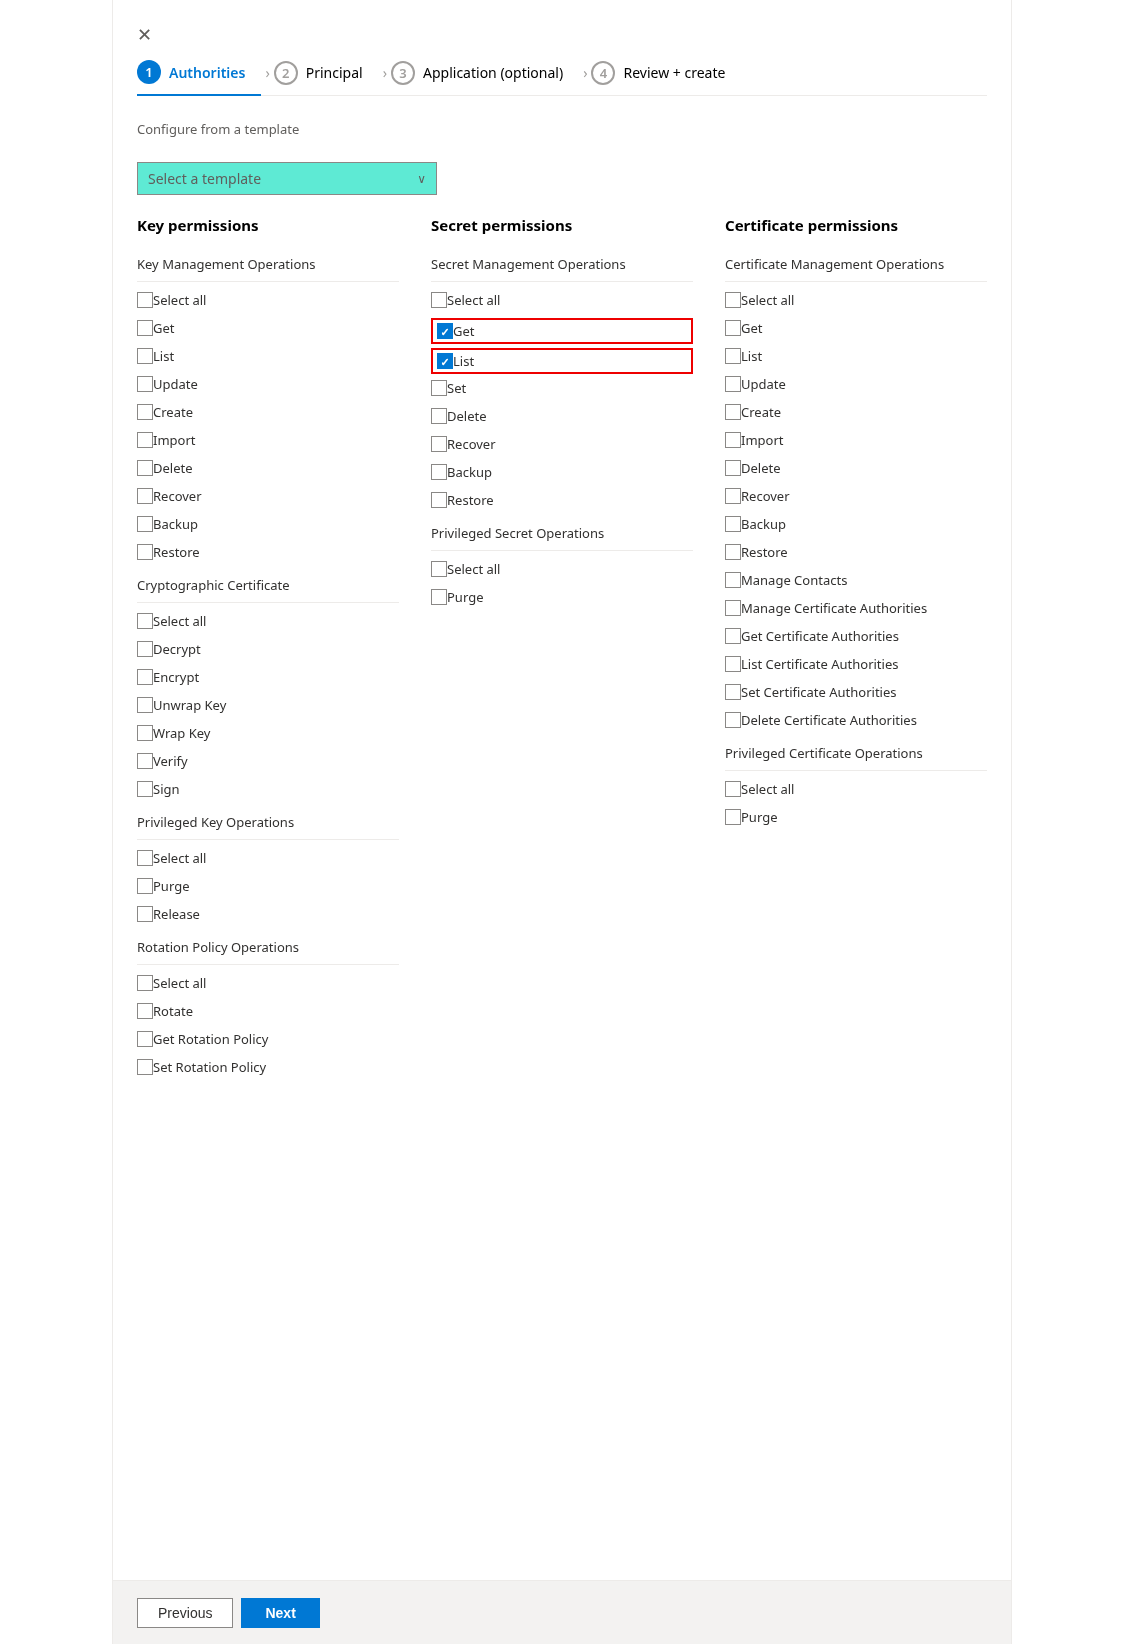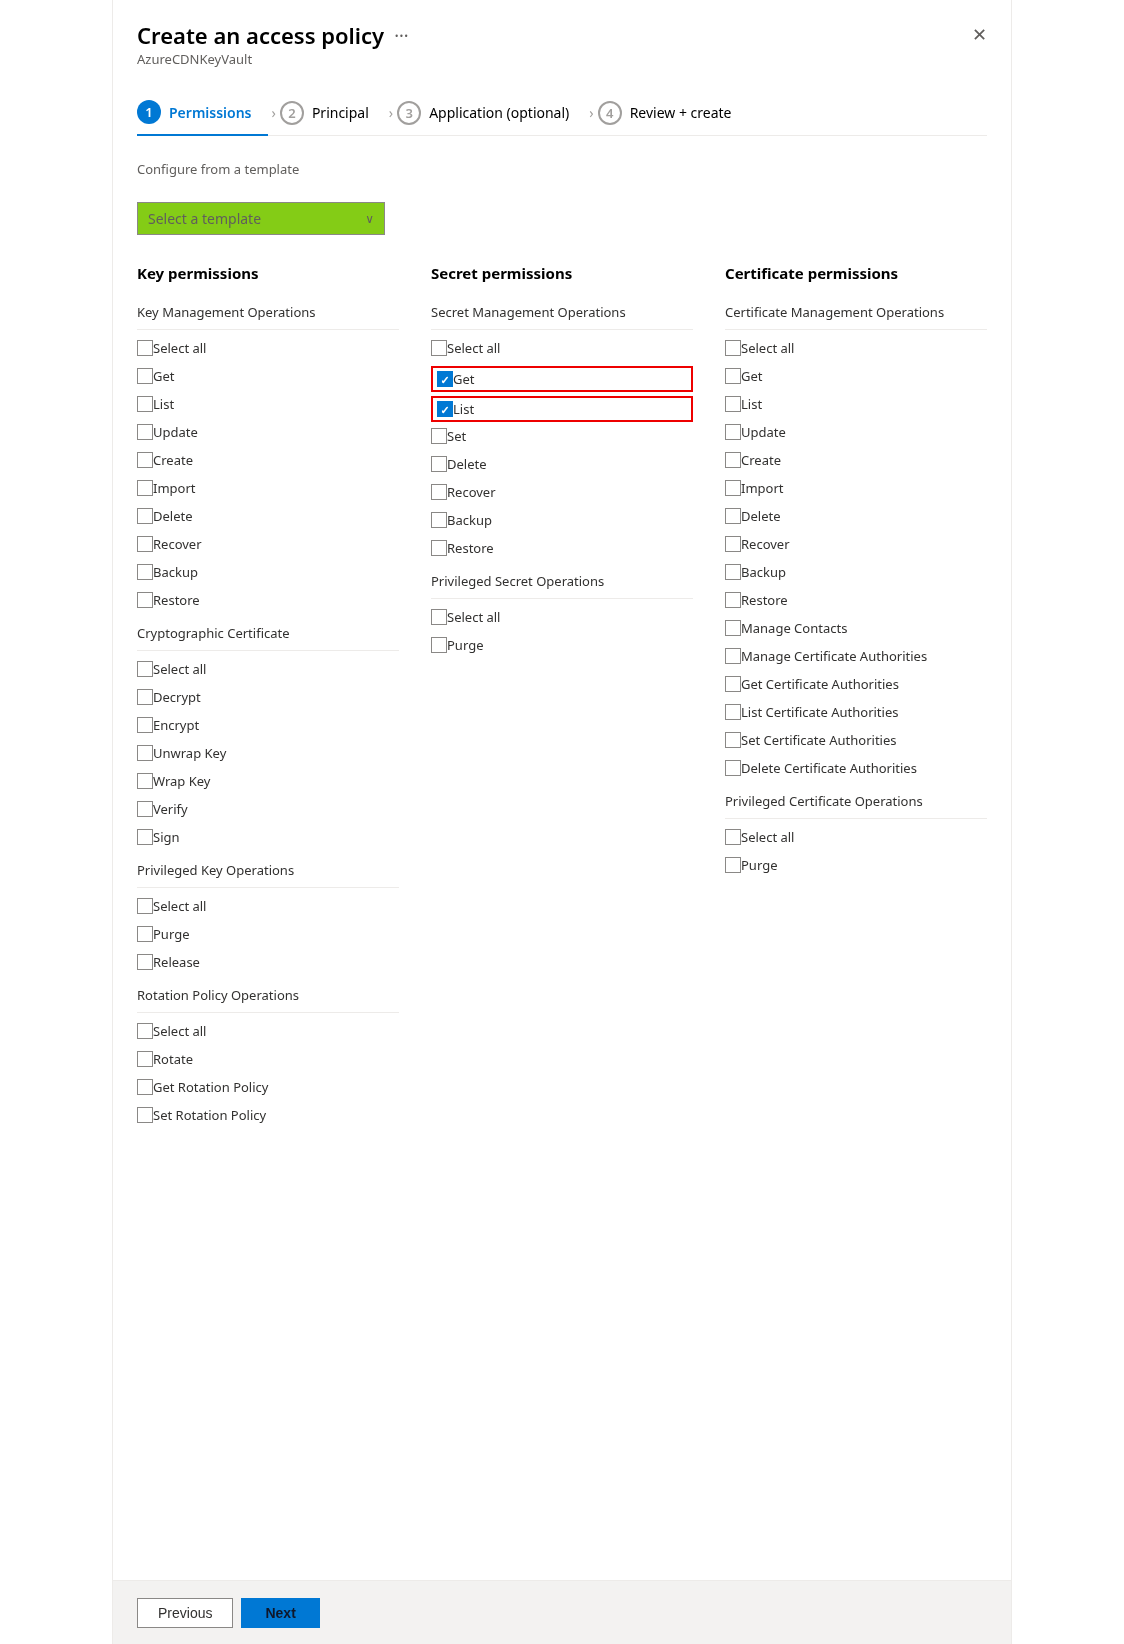--- a/index.html
+++ b/index.html
@@ -110,25 +110,25 @@
     .section-label {
       font-size: 13px;
       color: #605e5c;
       margin-bottom: 24px;
     }
     .template-dropdown {
       display: flex;
       align-items: center;
       border: 1px solid #8a8886;
       padding: 6px 10px;
-      width: 248px;
-      cursor: pointer;
-      background: #84cc16;
+      width: 300px;
+      cursor: pointer;
+      background: #5eead4;
       justify-content: space-between;
-      margin-bottom: 28px;
+      margin-bottom: 20px;
     }
     .template-dropdown-text {
       font-size: 14px;
       color: #605e5c;
     }
     .dropdown-chevron {
       font-size: 12px;
       color: #605e5c;
     }
     .permissions-grid {
@@ -211,44 +211,37 @@
       font-size: 14px;
       cursor: pointer;
       color: #323130;
     }
     .btn-next {
       background: #0078d4;
       border: none;
       padding: 7px 24px;
       font-size: 14px;
       cursor: pointer;
-      color: #0f172a;
+      color: #ffffff;
       font-weight: 600;
     }
   </style>
 </head>
 <body>
 
 <div class="modal">
 
   <div class="modal-header">
-    <div>
-      <div class="modal-title-row">
-        <span class="modal-title">Create an access policy</span>
-        <span class="modal-dots">···</span>
-      </div>
-      <div class="modal-subtitle">AzureCDNKeyVault</div>
-    </div>
     <button class="close-btn">✕</button>
   </div>
 
   <div class="wizard-steps">
     <div class="step active">
       <div class="step-circle">1</div>
-      <span class="step-label">Permissions</span>
+      <span class="step-label">Authorities</span>
     </div>
     <span class="step-sep">›</span>
     <div class="step">
       <div class="step-circle inactive">2</div>
       <span class="step-label">Principal</span>
     </div>
     <span class="step-sep">›</span>
     <div class="step">
       <div class="step-circle inactive">3</div>
       <span class="step-label">Application (optional)</span>

